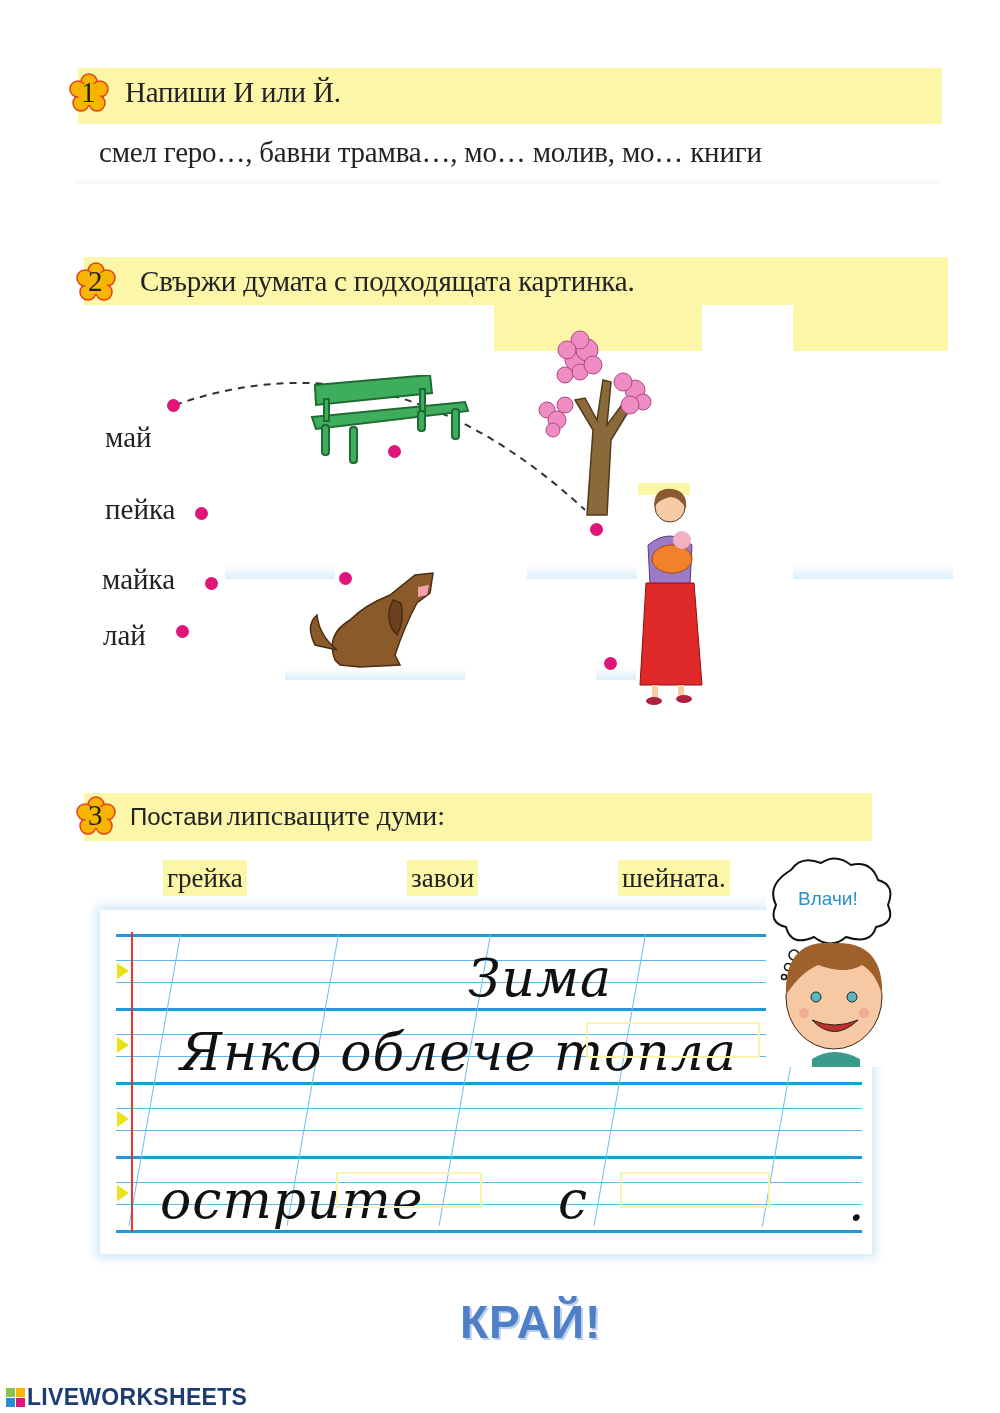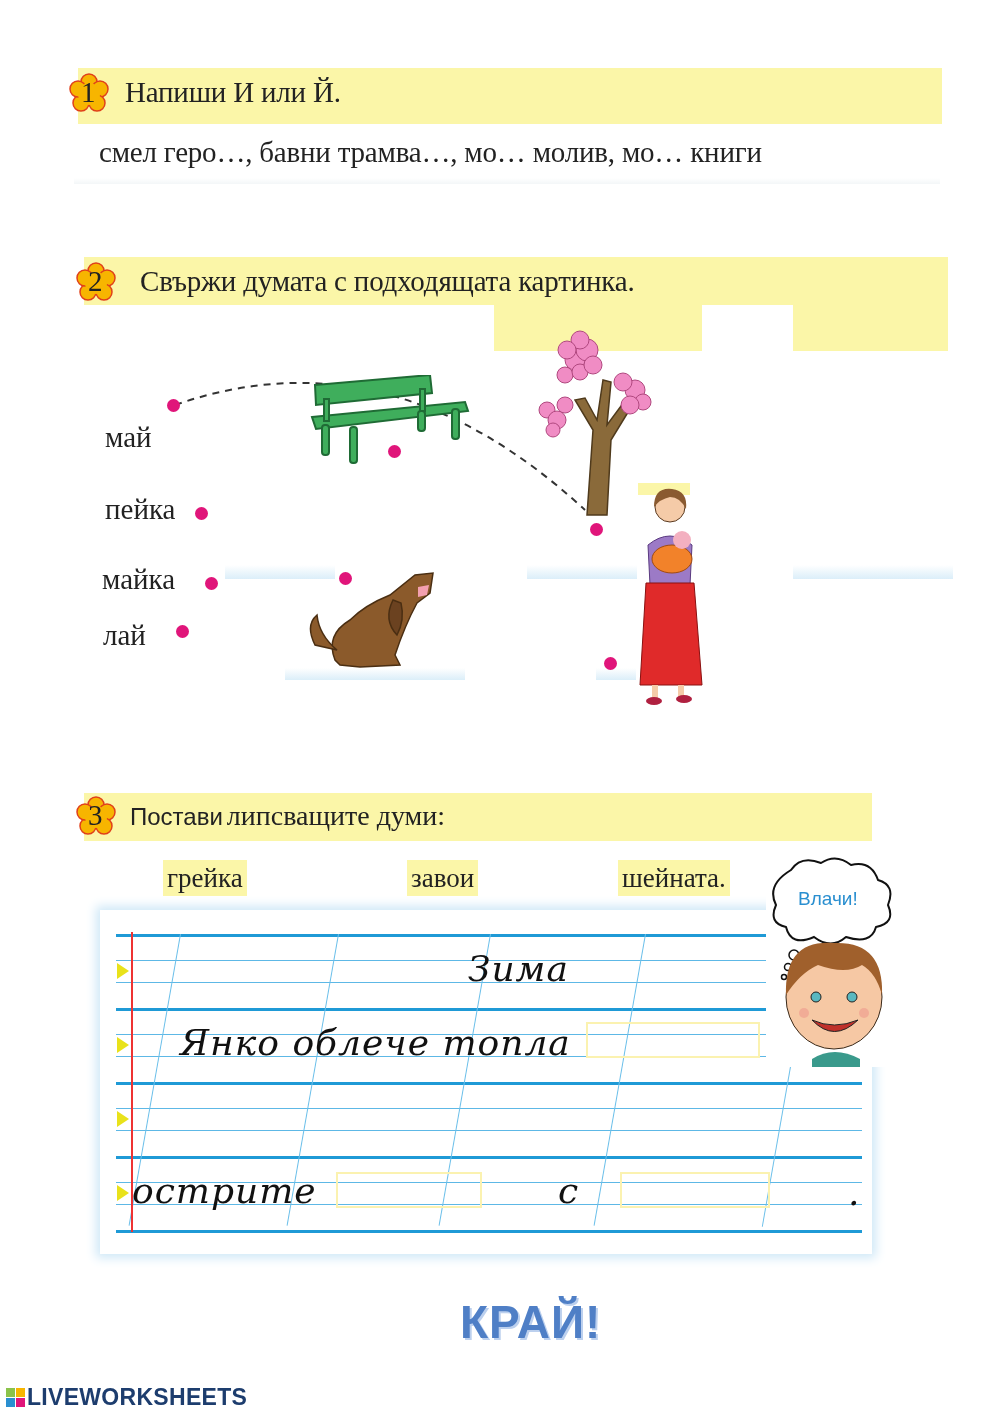--- a/index.html
+++ b/index.html
@@ -12,21 +12,21 @@
   .sans{font-family:"Liberation Sans","DejaVu Sans",sans-serif;}
   .dot{position:absolute;width:13px;height:13px;border-radius:50%;background:#e0157a;}
   .word{position:absolute;font-size:29px;color:#222;}
   .chip{position:absolute;background:#fbf6a8;font-size:27px;padding:0 4px;line-height:36px;}
   .faint-strip{position:absolute;height:16px;background:linear-gradient(#fff,#dbeef9);}
   .notebook{position:absolute;left:100px;top:910px;width:772px;height:344px;background:#fff;box-shadow:0 0 10px 4px #cfe8f7;}
   .hline{position:absolute;left:16px;right:10px;height:3px;background:#1f9ad6;}
   .hline.thin{height:1px;background:#5db8e6;}
   .margin-line{position:absolute;left:31px;top:22px;width:2px;height:300px;background:#e33;}
   .tri{position:absolute;left:17px;width:0;height:0;border-top:8px solid transparent;border-bottom:8px solid transparent;border-left:12px solid #e9e21a;}
-  .cursive{position:absolute;font-family:"DejaVu Serif",serif;font-style:italic;font-size:36px;color:#111;white-space:nowrap;letter-spacing:1px;}
+  .cursive{position:absolute;font-family:"DejaVu Serif",serif;font-style:italic;font-size:52px;color:#111;white-space:nowrap;letter-spacing:1px;}
   .blank{position:absolute;border:2px solid #fbf2b0;height:32px;}
   .slant{position:absolute;width:1px;background:#6cc0ea;transform-origin:top left;}
 </style>
 </head>
 <body>
 
 <div class="abs hl" style="left:78px;top:68px;width:864px;height:56px;"></div>
 <div class="flower" style="left:68px;top:73px;">
   <svg viewBox="0 0 42 42">
     <g fill="#f7b500" stroke="#e0401a" stroke-width="1.5">
@@ -188,21 +188,21 @@
 
   <div class="margin-line"></div>
   <div class="tri" style="top:53px;"></div>
   <div class="tri" style="top:127px;"></div>
   <div class="tri" style="top:201px;"></div>
   <div class="tri" style="top:275px;"></div>
 
   <div class="cursive" style="left:368px;top:38px;">Зима</div>
   <div class="cursive" style="left:80px;top:112px;">Янко облече топла</div>
   <div class="blank" style="left:486px;top:112px;width:170px;"></div>
-  <div class="cursive" style="left:32px;top:260px;">острите</div>
+  <div class="cursive" style="left:32px;top:260px;padding-left:28px;">острите</div>
   <div class="blank" style="left:236px;top:262px;width:142px;"></div>
   <div class="cursive" style="left:458px;top:260px;">с</div>
   <div class="blank" style="left:520px;top:262px;width:146px;"></div>
   <div class="cursive" style="left:748px;top:262px;">.</div>
 </div>
 
 <div class="abs" style="left:766px;top:855px;width:136px;height:212px;background:#fff;">
   <svg width="136" height="212">
     <path d="M25 15 Q35 0 55 8 Q70 -2 85 10 Q105 5 112 25 Q130 30 122 50 Q130 68 110 72 Q105 90 80 82 Q65 95 48 82 Q25 92 20 72 Q2 68 10 50 Q0 30 25 15 Z" fill="#fff" stroke="#111" stroke-width="2"></path>
     <circle cx="28" cy="100" r="5" fill="#fff" stroke="#111" stroke-width="1.5"></circle>

